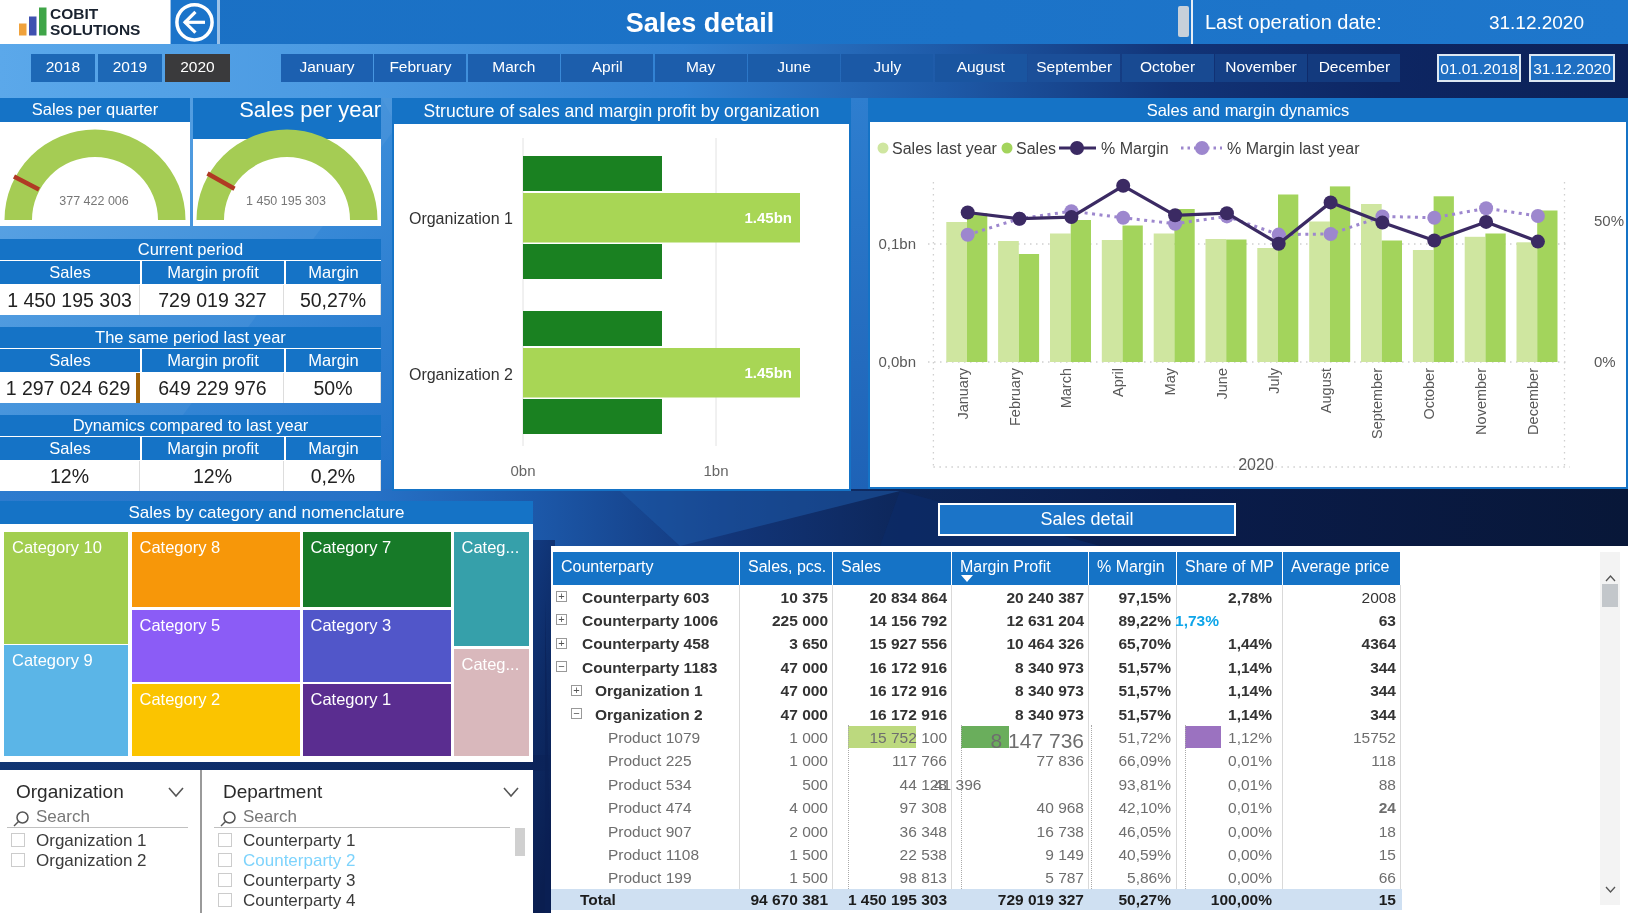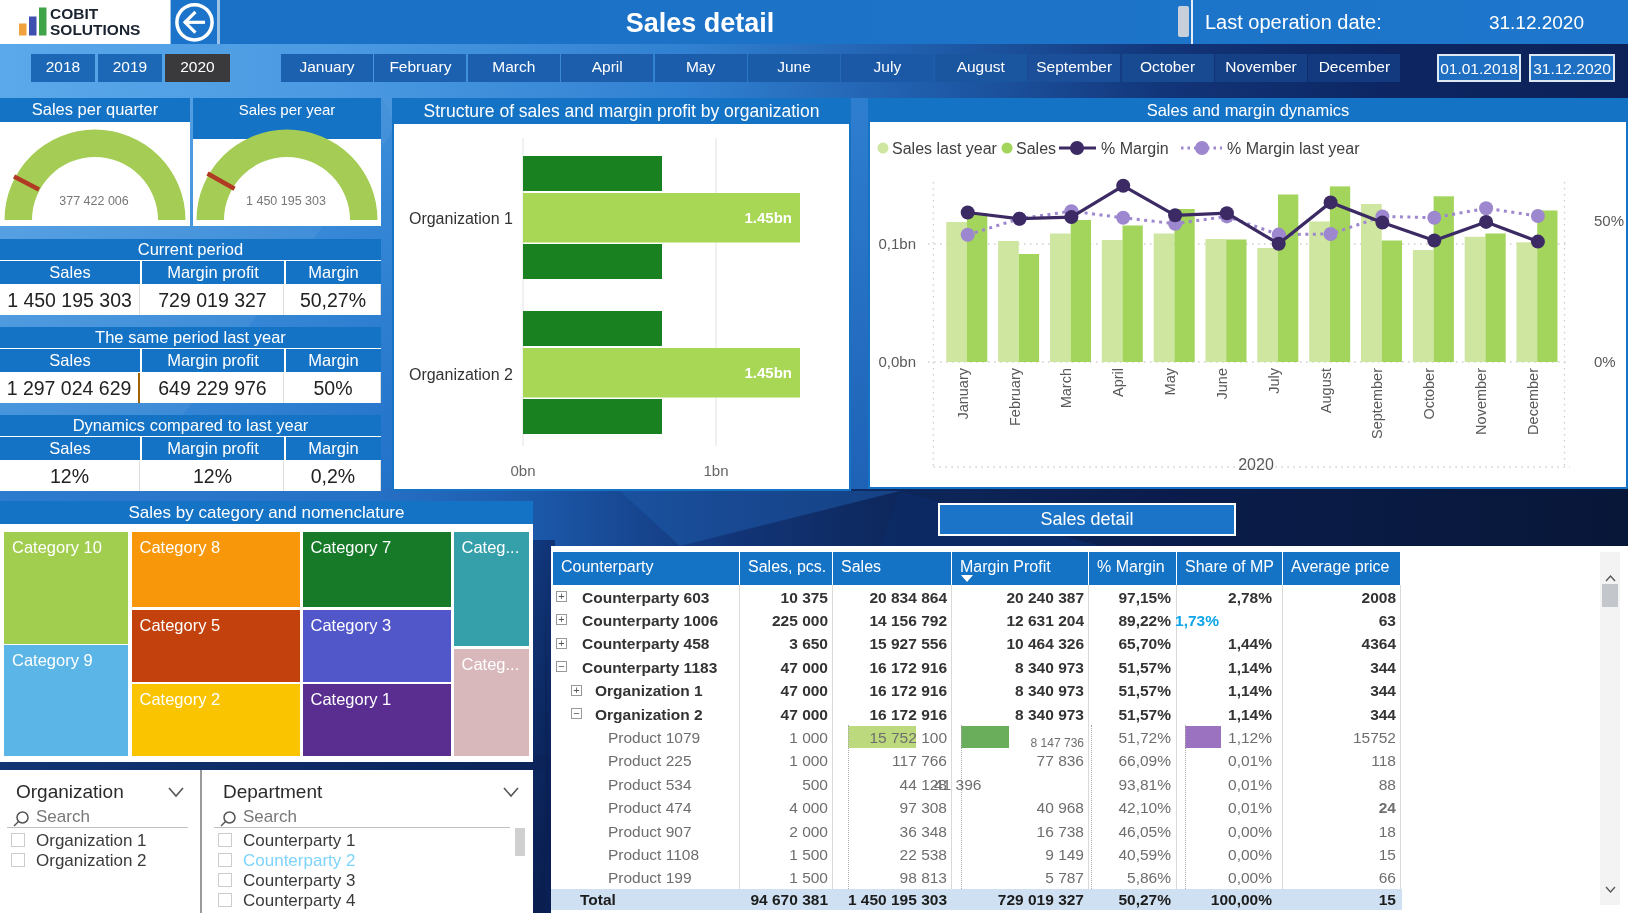--- a/index.html
+++ b/index.html
@@ -86,21 +86,21 @@
 <div class="abs" style="left:934.8000000000001px;top:54px;width:92px;height:28px;line-height:26px;text-align:center;color:#fff;font-size:15.5px;font-weight:normal;background:#1a55a0;">August</div>
 <div class="abs" style="left:1028.2px;top:54px;width:92px;height:28px;line-height:26px;text-align:center;color:#fff;font-size:15.5px;font-weight:normal;background:#1b4f99;">September</div>
 <div class="abs" style="left:1121.6px;top:54px;width:92px;height:28px;line-height:26px;text-align:center;color:#fff;font-size:15.5px;font-weight:normal;background:#184a92;">October</div>
 <div class="abs" style="left:1215.0px;top:54px;width:92px;height:28px;line-height:26px;text-align:center;color:#fff;font-size:15.5px;font-weight:normal;background:#154086;">November</div>
 <div class="abs" style="left:1308.4px;top:54px;width:92px;height:28px;line-height:26px;text-align:center;color:#fff;font-size:15.5px;font-weight:normal;background:#133a7e;">December</div>
 <div class="abs" style="left:1437px;top:54px;width:84px;height:28px;line-height:26px;text-align:center;color:#fff;font-size:15.5px;font-weight:normal;background:#1f6fc2;border:2px solid #dde8f2;">01.01.2018</div>
 <div class="abs" style="left:1529px;top:54px;width:86px;height:28px;line-height:26px;text-align:center;color:#fff;font-size:15.5px;font-weight:normal;background:#1f6fc2;border:2px solid #dde8f2;">31.12.2020</div>
 <div class="abs" style="left:0px;top:98px;width:190px;height:128px;background:#fff;border:none;"></div>
 <div class="abs" style="left:0px;top:98px;width:190px;height:23.5px;line-height:23.5px;text-align:center;background:#1573c6;color:#fff;font-size:16.5px;">Sales per quarter</div>
 <div class="abs" style="left:193px;top:98px;width:188px;height:128px;background:#fff;border:none;"></div>
-<div class="abs" style="left:193px;top:98px;width:188px;height:41px;line-height:23.5px;text-align:center;background:#1573c6;color:#fff;font-size:15px;">Sales per year</div>
+<div class="abs" style="left:193px;top:98px;width:188px;height:41px;line-height:23.5px;text-align:right;background:#1573c6;color:#fff;font-size:22px;">Sales per year</div>
 <svg class="abs" style="left:0px;top:118px" width="190" height="104" viewBox="0 0 190 104">
 <path d="M 4.5 102 A 90.5 90.5 0 0 1 185.5 102 L 158 102 A 63 63 0 0 0 32 102 Z" fill="#a5cc54"></path>
 <line x1="14" y1="58.5" x2="39" y2="71.5" stroke="#b03a24" stroke-width="4.5"></line>
 <text x="94" y="87" text-anchor="middle" font-size="12.5" fill="#777">377 422 006</text>
 </svg>
 <svg class="abs" style="left:193px;top:118px" width="188" height="104" viewBox="0 0 188 104">
 <path d="M 3.5 102 A 90.5 90.5 0 0 1 184.5 102 L 157 102 A 63 63 0 0 0 31 102 Z" fill="#a5cc54"></path>
 <line x1="14.5" y1="55.5" x2="41.5" y2="70.8" stroke="#b03a24" stroke-width="4.5"></line>
 <text x="93" y="87" text-anchor="middle" font-size="12.5" fill="#777">1 450 195 303</text>
 </svg>
@@ -108,21 +108,21 @@
 <div class="abs" style="left:0;top:239px;width:381px;height:21px;line-height:21px;text-align:center;background:#1573c6;color:#fff;font-size:16.5px;">Current period</div>
 <div class="abs" style="left:0px;top:261px;width:140px;height:23px;line-height:23px;text-align:center;background:#1573c6;color:#fff;font-size:16.5px;">Sales</div>
 <div class="abs" style="left:0px;top:285px;width:140px;height:30px;line-height:30px;text-align:center;background:#fff;color:#222;font-size:19.5px;border-right:1px solid #ddd;">1 450 195 303</div>
 <div class="abs" style="left:142px;top:261px;width:142px;height:23px;line-height:23px;text-align:center;background:#1573c6;color:#fff;font-size:16.5px;">Margin profit</div>
 <div class="abs" style="left:142px;top:285px;width:142px;height:30px;line-height:30px;text-align:center;background:#fff;color:#222;font-size:19.5px;border-right:1px solid #ddd;">729 019 327</div>
 <div class="abs" style="left:286px;top:261px;width:95px;height:23px;line-height:23px;text-align:center;background:#1573c6;color:#fff;font-size:16.5px;">Margin</div>
 <div class="abs" style="left:286px;top:285px;width:95px;height:30px;line-height:30px;text-align:center;background:#fff;color:#222;font-size:19.5px;border-right:1px solid #ddd;">50,27%</div>
 <div class="abs" style="left:0;top:327px;width:381px;height:76px;background:#fff;"></div>
 <div class="abs" style="left:0;top:327px;width:381px;height:21px;line-height:21px;text-align:center;background:#1573c6;color:#fff;font-size:16.5px;">The same period last year</div>
 <div class="abs" style="left:0px;top:349px;width:140px;height:23px;line-height:23px;text-align:center;background:#1573c6;color:#fff;font-size:16.5px;">Sales</div>
-<div class="abs" style="left:0px;top:373px;width:140px;height:30px;line-height:30px;text-align:center;background:#fff;color:#222;font-size:19.5px;border-right:2px solid #a16207;">1 297 024 629</div>
+<div class="abs" style="left:0px;top:373px;width:140px;height:30px;line-height:30px;text-align:center;background:#fff;color:#222;font-size:19.5px;border-right:4px solid #a16207;">1 297 024 629</div>
 <div class="abs" style="left:142px;top:349px;width:142px;height:23px;line-height:23px;text-align:center;background:#1573c6;color:#fff;font-size:16.5px;">Margin profit</div>
 <div class="abs" style="left:142px;top:373px;width:142px;height:30px;line-height:30px;text-align:center;background:#fff;color:#222;font-size:19.5px;border-right:1px solid #ddd;">649 229 976</div>
 <div class="abs" style="left:286px;top:349px;width:95px;height:23px;line-height:23px;text-align:center;background:#1573c6;color:#fff;font-size:16.5px;">Margin</div>
 <div class="abs" style="left:286px;top:373px;width:95px;height:30px;line-height:30px;text-align:center;background:#fff;color:#222;font-size:19.5px;border-right:1px solid #ddd;">50%</div>
 <div class="abs" style="left:0;top:415px;width:381px;height:76px;background:#fff;"></div>
 <div class="abs" style="left:0;top:415px;width:381px;height:21px;line-height:21px;text-align:center;background:#1573c6;color:#fff;font-size:16.5px;">Dynamics compared to last year</div>
 <div class="abs" style="left:0px;top:437px;width:140px;height:23px;line-height:23px;text-align:center;background:#1573c6;color:#fff;font-size:16.5px;">Sales</div>
 <div class="abs" style="left:0px;top:461px;width:140px;height:30px;line-height:30px;text-align:center;background:#fff;color:#222;font-size:19.5px;border-right:1px solid #ddd;">12%</div>
 <div class="abs" style="left:142px;top:437px;width:142px;height:23px;line-height:23px;text-align:center;background:#1573c6;color:#fff;font-size:16.5px;">Margin profit</div>
 <div class="abs" style="left:142px;top:461px;width:142px;height:30px;line-height:30px;text-align:center;background:#fff;color:#222;font-size:19.5px;border-right:1px solid #ddd;">12%</div>
@@ -230,21 +230,21 @@
     <text x="564.3" y="246" font-size="14.5" fill="#595959" transform="rotate(-90 564.3 246)" text-anchor="end">October</text>
     <text x="616.1" y="246" font-size="14.5" fill="#595959" transform="rotate(-90 616.1 246)" text-anchor="end">November</text>
     <text x="667.9" y="246" font-size="14.5" fill="#595959" transform="rotate(-90 667.9 246)" text-anchor="end">December</text>
     <text x="386" y="348" text-anchor="middle" font-size="16" fill="#595959">2020</text>
   </svg>
 <div class="abs" style="left:0px;top:500.5px;width:533px;height:261.5px;background:#fff;border:none;"></div>
 <div class="abs" style="left:0px;top:500.5px;width:533px;height:23px;line-height:23px;text-align:center;background:#1573c6;color:#fff;font-size:17px;">Sales by category and nomenclature</div>
 <div class="abs" style="left:4px;top:531.5px;width:124px;height:112px;background:#a2ce4f;color:#fff;font-size:16.5px;padding:6px 0 0 8px;overflow:hidden;white-space:nowrap;">Category 10</div>
 <div class="abs" style="left:4px;top:645px;width:124px;height:110.5px;background:#5bb5e7;color:#fff;font-size:16.5px;padding:6px 0 0 8px;overflow:hidden;white-space:nowrap;">Category 9</div>
 <div class="abs" style="left:131.5px;top:531.5px;width:168.5px;height:75.5px;background:#f79709;color:#fff;font-size:16.5px;padding:6px 0 0 8px;overflow:hidden;white-space:nowrap;">Category 8</div>
-<div class="abs" style="left:131.5px;top:609.5px;width:168.5px;height:72px;background:#c2410c;color:#fff;font-size:16.5px;padding:6px 0 0 8px;overflow:hidden;white-space:nowrap;">Category 5</div>
+<div class="abs" style="left:131.5px;top:609.5px;width:168.5px;height:72px;background:#8b5cf6;color:#fff;font-size:16.5px;padding:6px 0 0 8px;overflow:hidden;white-space:nowrap;">Category 5</div>
 <div class="abs" style="left:131.5px;top:684px;width:168.5px;height:71.5px;background:#fbc400;color:#fff;font-size:16.5px;padding:6px 0 0 8px;overflow:hidden;white-space:nowrap;">Category 2</div>
 <div class="abs" style="left:302.5px;top:531.5px;width:148.5px;height:75.5px;background:#177a28;color:#fff;font-size:16.5px;padding:6px 0 0 8px;overflow:hidden;white-space:nowrap;">Category 7</div>
 <div class="abs" style="left:302.5px;top:609.5px;width:148.5px;height:72px;background:#5156c9;color:#fff;font-size:16.5px;padding:6px 0 0 8px;overflow:hidden;white-space:nowrap;">Category 3</div>
 <div class="abs" style="left:302.5px;top:684px;width:148.5px;height:71.5px;background:#5a2d90;color:#fff;font-size:16.5px;padding:6px 0 0 8px;overflow:hidden;white-space:nowrap;">Category 1</div>
 <div class="abs" style="left:453.5px;top:531.5px;width:75.5px;height:114.5px;background:#36a0aa;color:#fff;font-size:16.5px;padding:6px 0 0 8px;overflow:hidden;white-space:nowrap;">Categ...</div>
 <div class="abs" style="left:453.5px;top:648.5px;width:75.5px;height:107px;background:#d9b8bc;color:#fff;font-size:16.5px;padding:6px 0 0 8px;overflow:hidden;white-space:nowrap;">Categ...</div>
 <div class="abs" style="left:0;top:770px;width:533px;height:143px;background:#fff;"></div>
 <div class="abs" style="left:200px;top:770px;width:1.6px;height:143px;background:#9a9a9a;"></div>
 <div class="abs" style="left:16px;top:781px;font-size:19px;color:#2b2b2b;">Organization</div>
 <svg class="abs" style="left:168px;top:786px" width="16" height="12">
@@ -305,21 +305,21 @@
 <div class="abs" style="left:961px;top:725.4px;width:1px;height:164px;border-left:1px dotted #aaa;"></div>
 <div class="abs" style="left:1090.5px;top:725.4px;width:1px;height:164px;border-left:1px dotted #aaa;"></div>
 <div class="abs" style="left:1185px;top:725.4px;width:1px;height:164px;border-left:1px dotted #aaa;"></div>
 <div class="abs" style="left:556px;top:591.0px;width:11px;height:11px;border:1px solid #999;font-size:11px;line-height:9px;text-align:center;color:#555;">+</div>
 <div class="abs" style="left:582px;top:588.5px;font-size:15.5px;font-weight:bold;color:#333;">Counterparty 603</div>
 <div class="abs" style="left:678px;top:588.5px;width:150px;text-align:right;font-size:15.5px;font-weight:bold;color:#333;">10 375</div>
 <div class="abs" style="left:797px;top:588.5px;width:150px;text-align:right;font-size:15.5px;font-weight:bold;color:#333;">20 834 864</div>
 <div class="abs" style="left:934px;top:588.5px;width:150px;text-align:right;font-size:15.5px;font-weight:bold;color:#333;">20 240 387</div>
 <div class="abs" style="left:1021px;top:588.5px;width:150px;text-align:right;font-size:15.5px;font-weight:bold;color:#333;">97,15%</div>
 <div class="abs" style="left:1122px;top:588.5px;width:150px;text-align:right;font-size:15.5px;font-weight:bold;color:#333;">2,78%</div>
-<div class="abs" style="left:1246px;top:588.5px;width:150px;text-align:right;font-size:15.5px;font-weight:bold;color:#333;">2008</div>
+<div class="abs" style="left:1246px;top:588.5px;width:150px;text-align:right;font-size:15.5px;font-weight:normal;color:#333;">2008</div>
 <div class="abs" style="left:556px;top:614.4px;width:11px;height:11px;border:1px solid #999;font-size:11px;line-height:9px;text-align:center;color:#555;">+</div>
 <div class="abs" style="left:582px;top:611.9px;font-size:15.5px;font-weight:bold;color:#333;">Counterparty 1006</div>
 <div class="abs" style="left:678px;top:611.9px;width:150px;text-align:right;font-size:15.5px;font-weight:bold;color:#333;">225 000</div>
 <div class="abs" style="left:797px;top:611.9px;width:150px;text-align:right;font-size:15.5px;font-weight:bold;color:#333;">14 156 792</div>
 <div class="abs" style="left:934px;top:611.9px;width:150px;text-align:right;font-size:15.5px;font-weight:bold;color:#333;">12 631 204</div>
 <div class="abs" style="left:1021px;top:611.9px;width:150px;text-align:right;font-size:15.5px;font-weight:bold;color:#333;">89,22%</div>
 <div class="abs" style="left:1122px;top:611.9px;width:150px;text-align:center;font-size:15.5px;font-weight:bold;color:#0ea5e9;">1,73%</div>
 <div class="abs" style="left:1246px;top:611.9px;width:150px;text-align:right;font-size:15.5px;font-weight:bold;color:#333;">63</div>
 <div class="abs" style="left:556px;top:637.8px;width:11px;height:11px;border:1px solid #999;font-size:11px;line-height:9px;text-align:center;color:#555;">+</div>
 <div class="abs" style="left:582px;top:635.3px;font-size:15.5px;font-weight:bold;color:#333;">Counterparty 458</div>
@@ -349,21 +349,21 @@
 <div class="abs" style="left:595px;top:705.5px;font-size:15.5px;font-weight:bold;color:#333;">Organization 2</div>
 <div class="abs" style="left:678px;top:705.5px;width:150px;text-align:right;font-size:15.5px;font-weight:bold;color:#333;">47 000</div>
 <div class="abs" style="left:797px;top:705.5px;width:150px;text-align:right;font-size:15.5px;font-weight:bold;color:#333;">16 172 916</div>
 <div class="abs" style="left:934px;top:705.5px;width:150px;text-align:right;font-size:15.5px;font-weight:bold;color:#333;">8 340 973</div>
 <div class="abs" style="left:1021px;top:705.5px;width:150px;text-align:right;font-size:15.5px;font-weight:bold;color:#333;">51,57%</div>
 <div class="abs" style="left:1122px;top:705.5px;width:150px;text-align:right;font-size:15.5px;font-weight:bold;color:#333;">1,14%</div>
 <div class="abs" style="left:1246px;top:705.5px;width:150px;text-align:right;font-size:15.5px;font-weight:bold;color:#333;">344</div>
 <div class="abs" style="left:608px;top:728.9px;font-size:15.5px;font-weight:normal;color:#6e6e6e;">Product 1079</div>
 <div class="abs" style="left:678px;top:728.9px;width:150px;text-align:right;font-size:15.5px;font-weight:normal;color:#6e6e6e;">1 000</div>
 <div class="abs" style="left:797px;top:728.9px;width:150px;text-align:right;font-size:15.5px;font-weight:normal;color:#6e6e6e;">15 752 100</div>
-<div class="abs" style="left:934px;top:728.9px;width:150px;text-align:right;font-size:12px;font-weight:normal;color:#6e6e6e;margin-top:7px;">8 147 736</div>
+<div class="abs" style="left:934px;top:728.9px;width:150px;text-align:right;font-size:21px;font-weight:normal;color:#6e6e6e;">8 147 736</div>
 <div class="abs" style="left:1021px;top:728.9px;width:150px;text-align:right;font-size:15.5px;font-weight:normal;color:#6e6e6e;">51,72%</div>
 <div class="abs" style="left:1122px;top:728.9px;width:150px;text-align:right;font-size:15.5px;font-weight:normal;color:#6e6e6e;">1,12%</div>
 <div class="abs" style="left:1246px;top:728.9px;width:150px;text-align:right;font-size:15.5px;font-weight:normal;color:#6e6e6e;">15752</div>
 <div class="abs" style="left:608px;top:752.3px;font-size:15.5px;font-weight:normal;color:#6e6e6e;">Product 225</div>
 <div class="abs" style="left:678px;top:752.3px;width:150px;text-align:right;font-size:15.5px;font-weight:normal;color:#6e6e6e;">1 000</div>
 <div class="abs" style="left:797px;top:752.3px;width:150px;text-align:right;font-size:15.5px;font-weight:normal;color:#6e6e6e;">117 766</div>
 <div class="abs" style="left:934px;top:752.3px;width:150px;text-align:right;font-size:15.5px;font-weight:normal;color:#6e6e6e;">77 836</div>
 <div class="abs" style="left:1021px;top:752.3px;width:150px;text-align:right;font-size:15.5px;font-weight:normal;color:#6e6e6e;">66,09%</div>
 <div class="abs" style="left:1122px;top:752.3px;width:150px;text-align:right;font-size:15.5px;font-weight:normal;color:#6e6e6e;">0,01%</div>
 <div class="abs" style="left:1246px;top:752.3px;width:150px;text-align:right;font-size:15.5px;font-weight:normal;color:#6e6e6e;">118</div>

